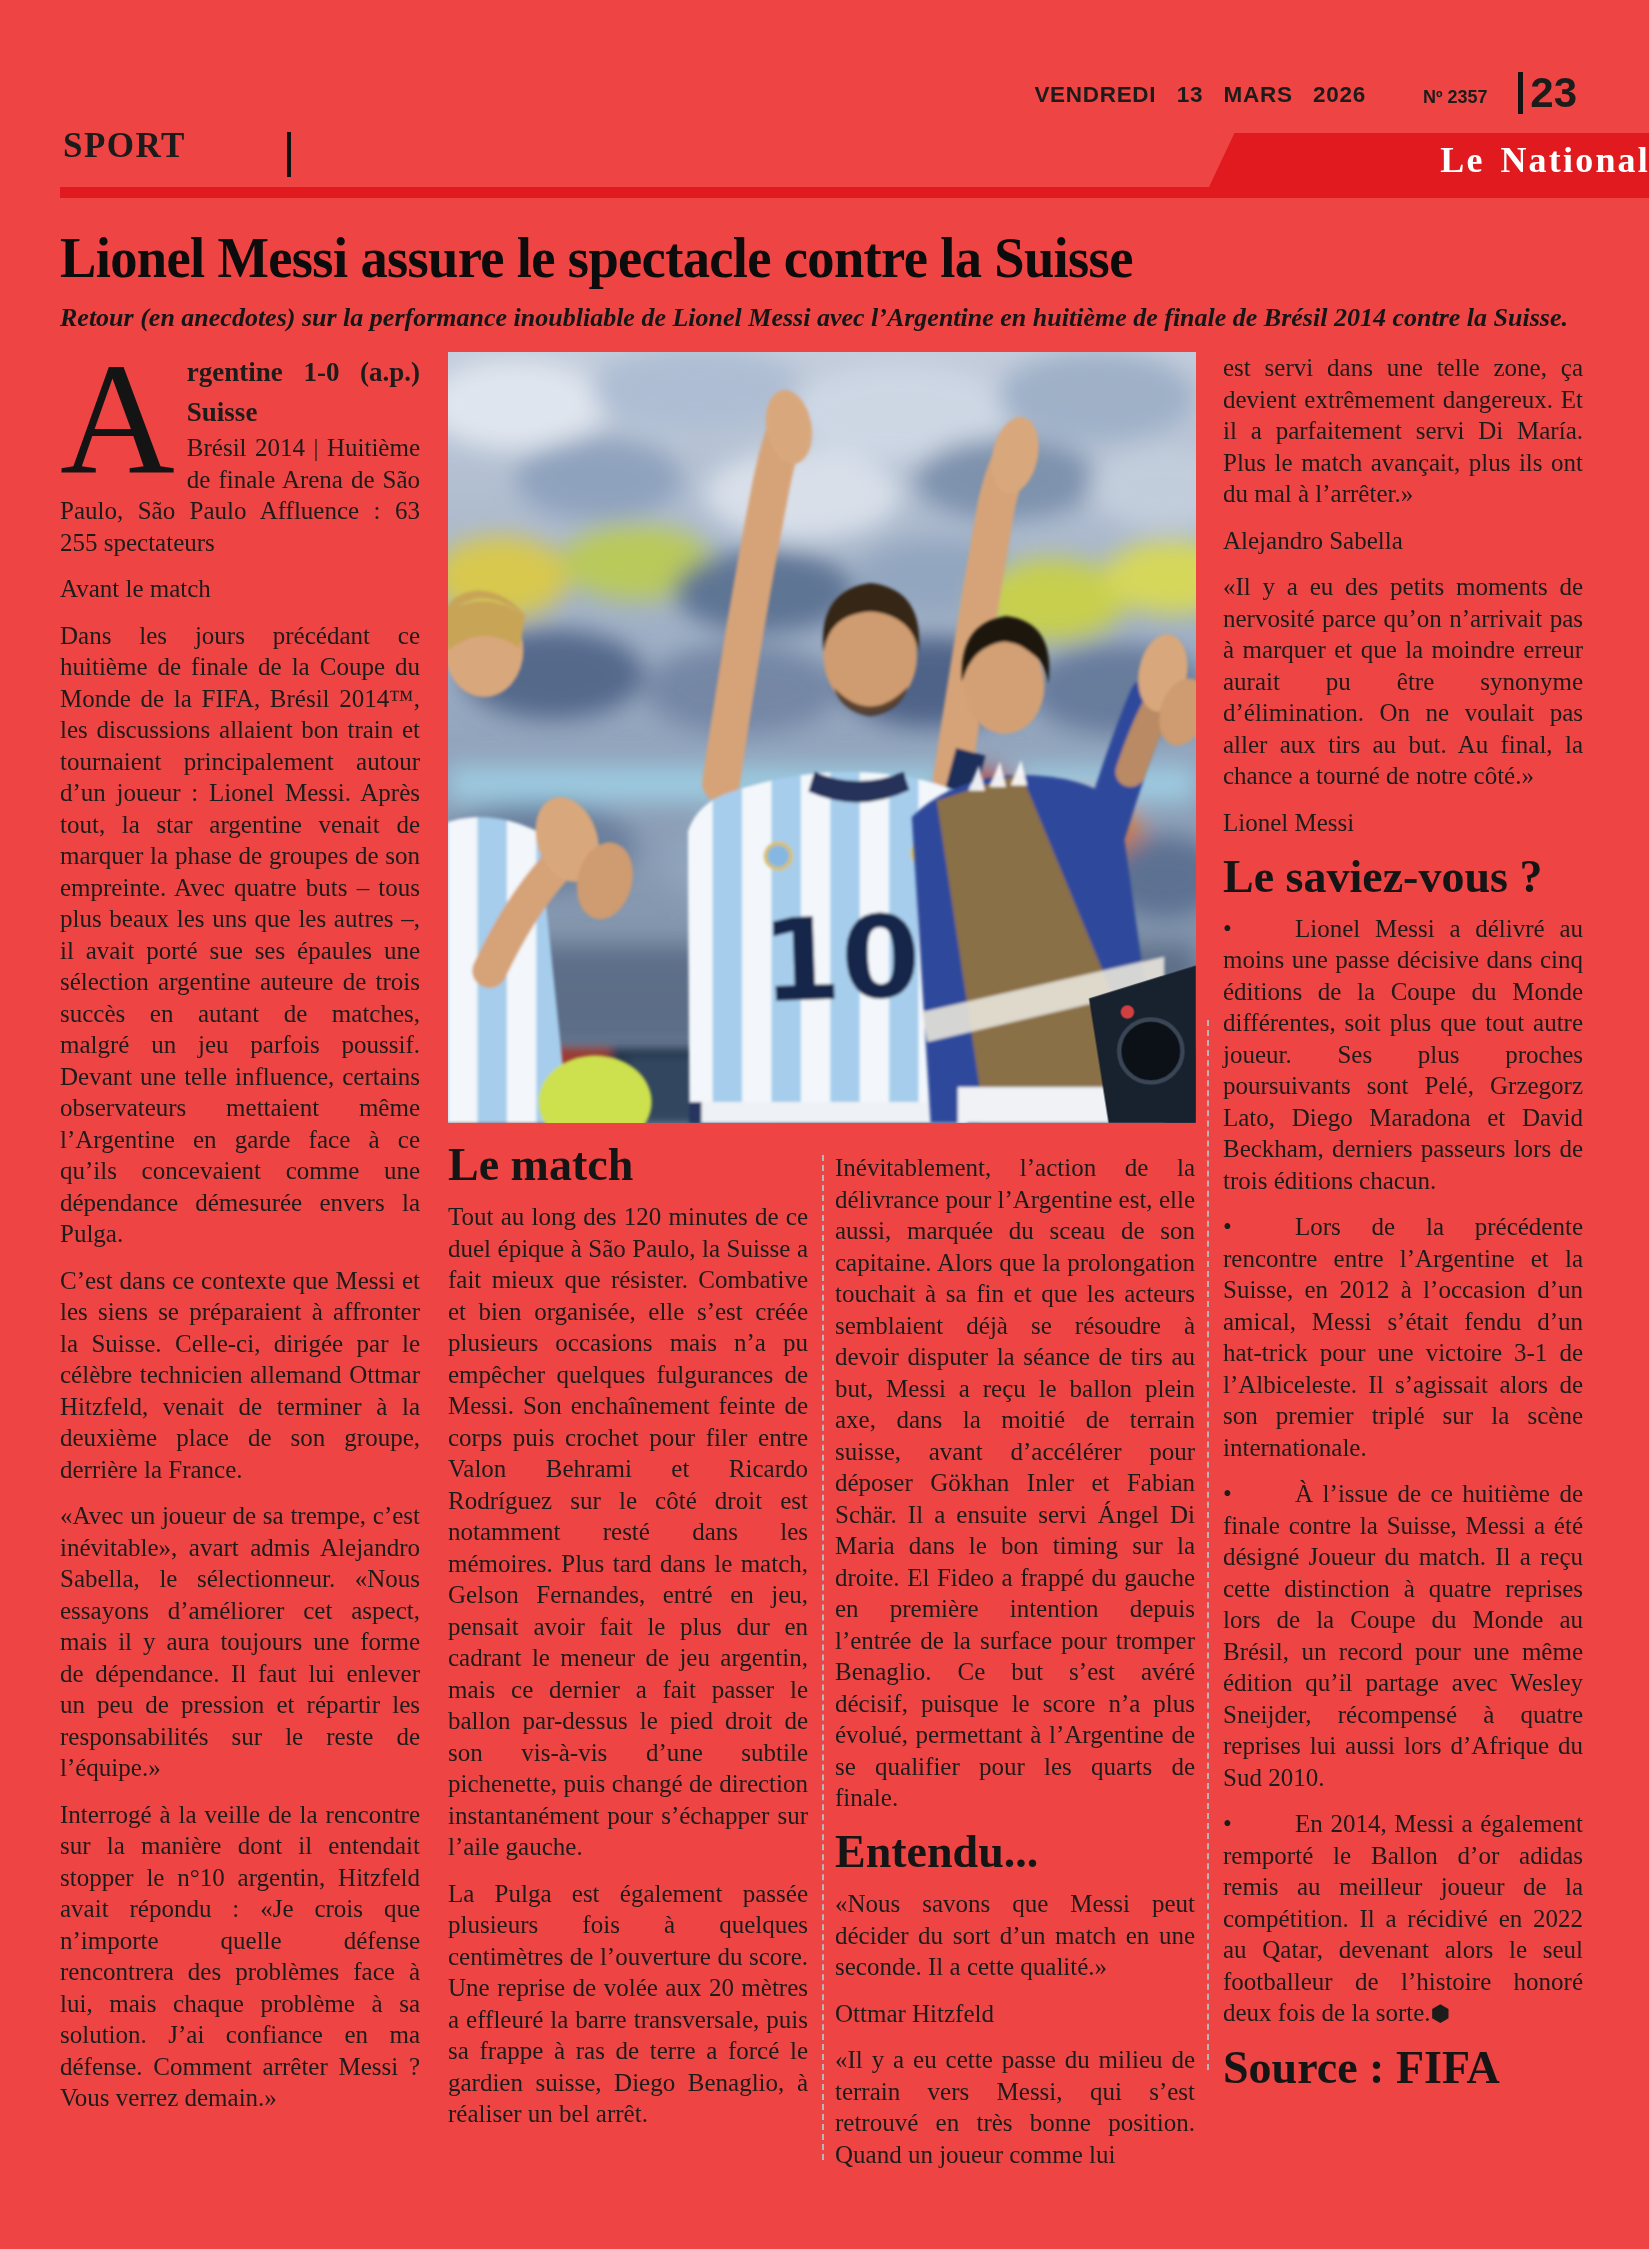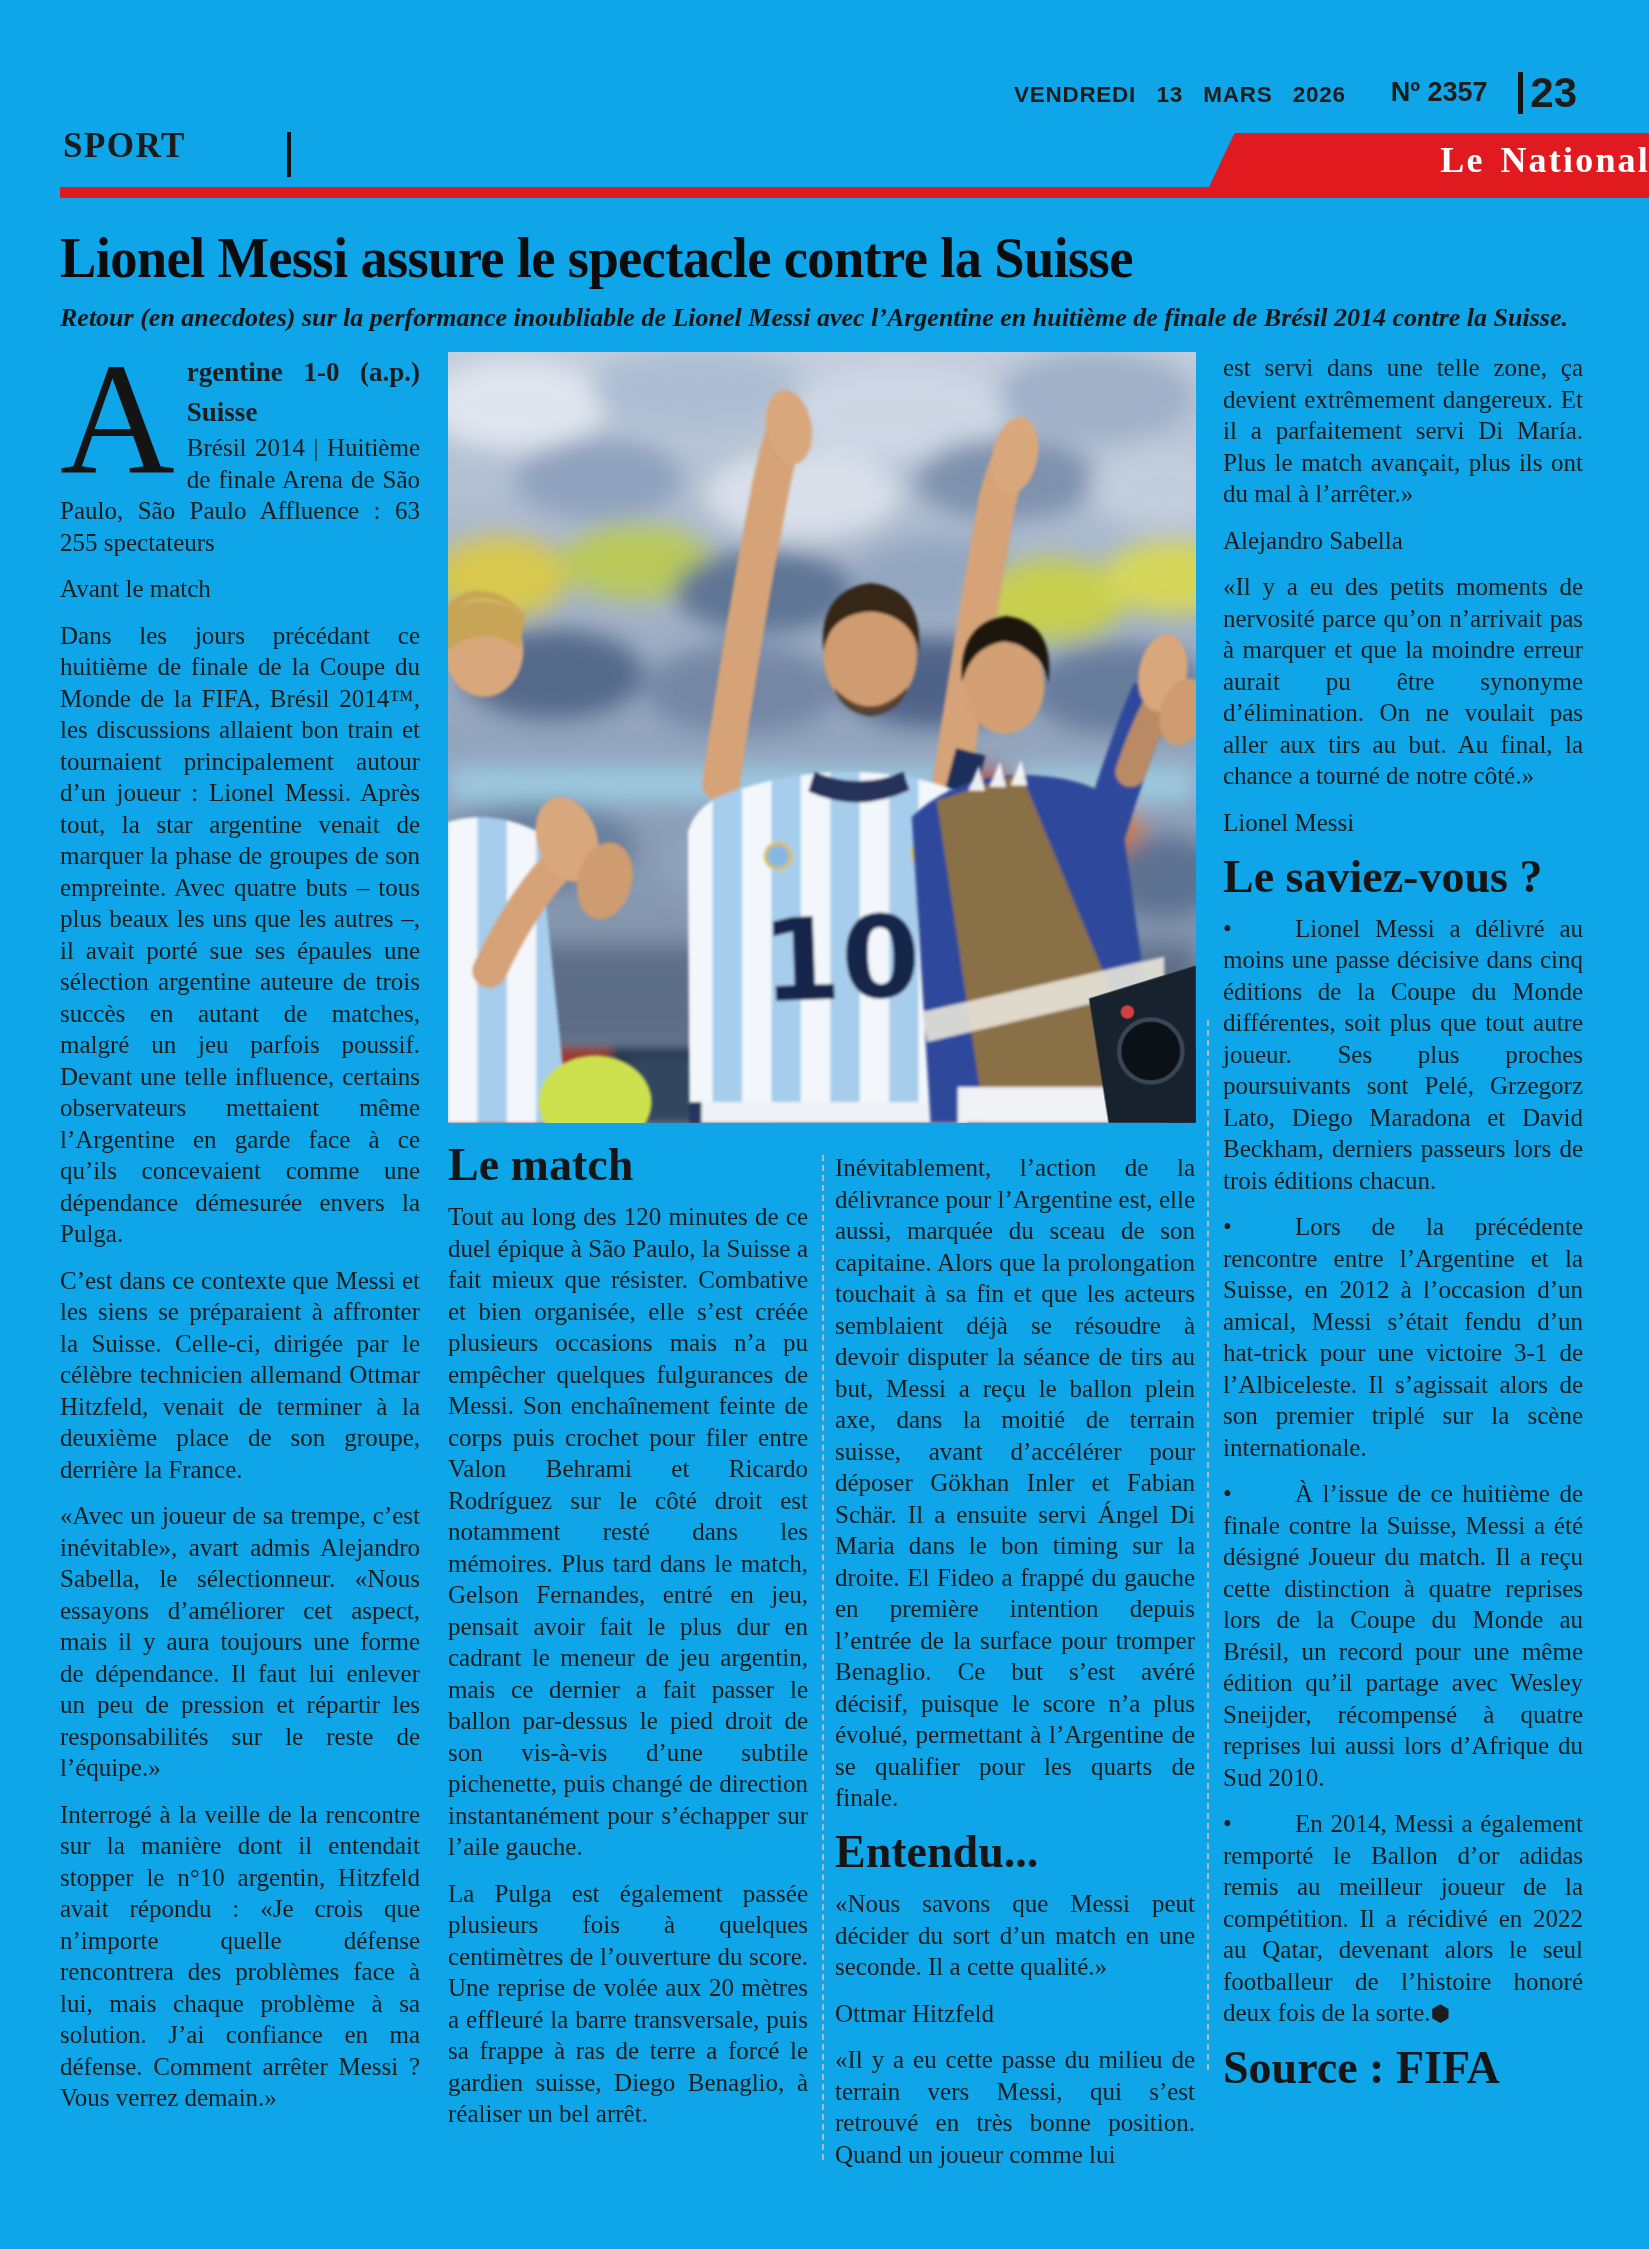--- a/index.html
+++ b/index.html
@@ -1,22 +1,22 @@
 <!DOCTYPE html>
 <html lang="fr" style="font-size:12px"><head>
 <meta charset="utf-8">
 <style>
   html,body{margin:0;padding:0;background:#e9e9e9;}
-  .page{position:relative;width:1650px;height:2250px;background:#0ea5e9;overflow:hidden;
+  .page{position:relative;width:1650px;height:2250px;background:#ef4444;overflow:hidden;
         font-family:"Liberation Serif", serif;color:#1c1c1a;}
   
   .date-row{position:absolute;top:72px;right:73px;display:flex;align-items:flex-end;
             font-family:"Liberation Sans", sans-serif;font-weight:bold;}
   .date-text{font-size:22.5px;letter-spacing:0.7px;word-spacing:13.5px;padding-bottom:6px;}
-  .issue-text{font-size:27px;margin-left:45px;padding-bottom:6px;}
+  .issue-text{font-size:18px;margin-left:57px;padding-bottom:6px;}
   .pagebar{width:5.2px;height:42px;background:#131313;margin:0 7.5px 0 30px;}
   .pagenum{font-size:42px;line-height:42px;}
   .section-label{position:absolute;left:63px;top:126px;font-size:35px;font-weight:bold;
                  letter-spacing:1.5px;color:#1b1b1b;}
   .section-divider{position:absolute;left:287px;top:132px;width:3.7px;height:45px;background:#101010;}
   .red-rule{position:absolute;left:60px;right:0;top:187px;height:10.5px;}
   .brand-box{position:absolute;right:0;top:133px;width:441px;height:54px;
              clip-path:polygon(25.5px 0,100% 0,100% 100%,0 100%);
              display:flex;align-items:center;justify-content:flex-end;}
   .brand-box span{color:#fff;font-weight:bold;font-size:36px;letter-spacing:2.2px;word-spacing:4.5px;}

